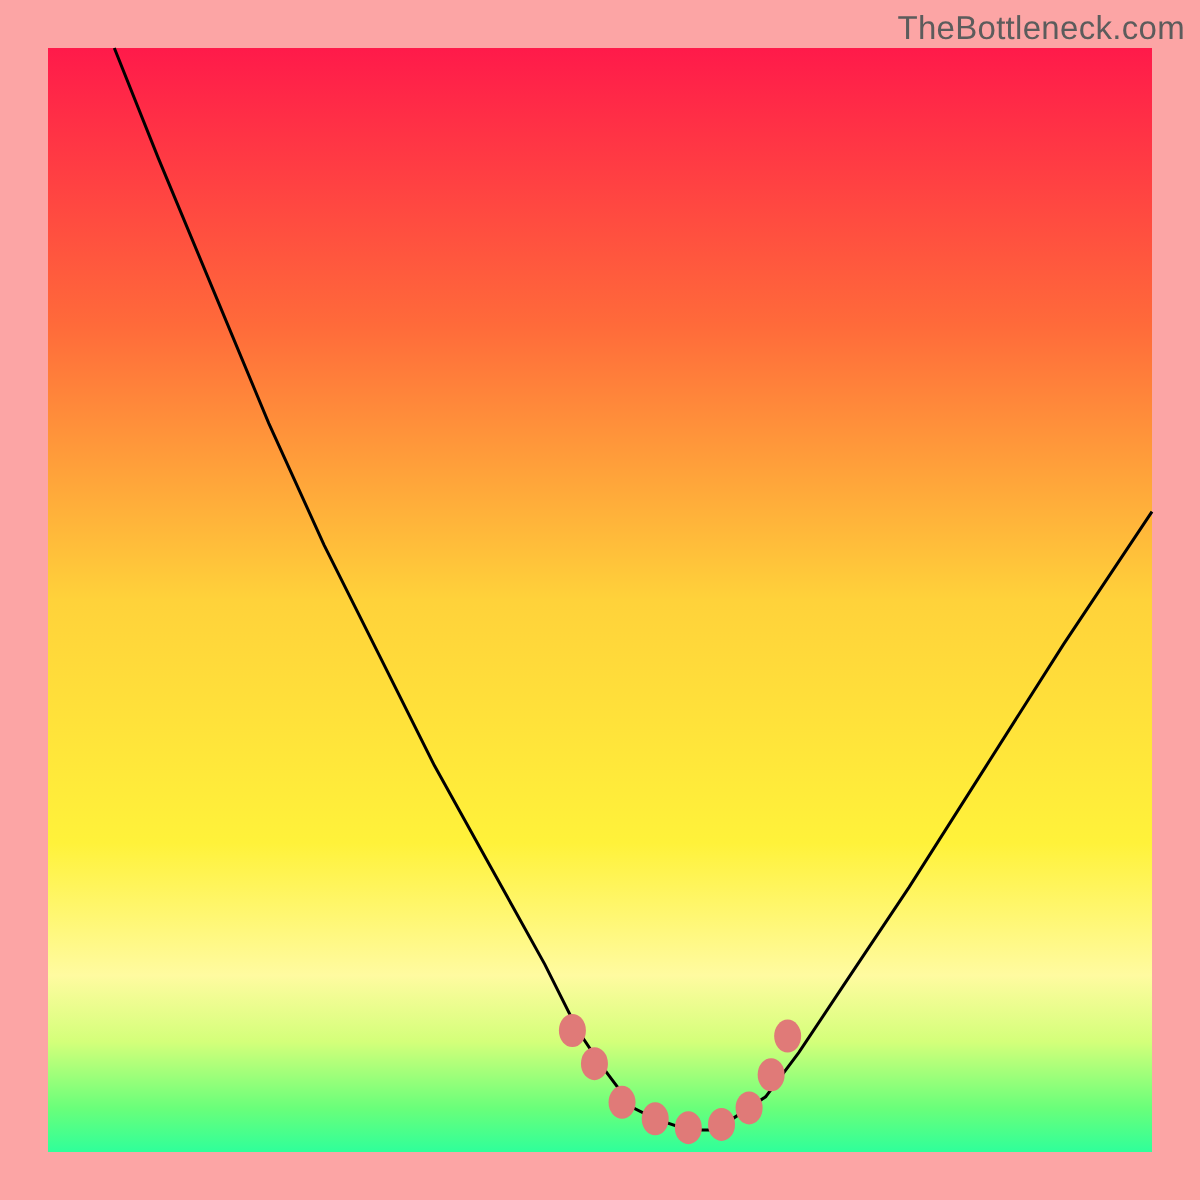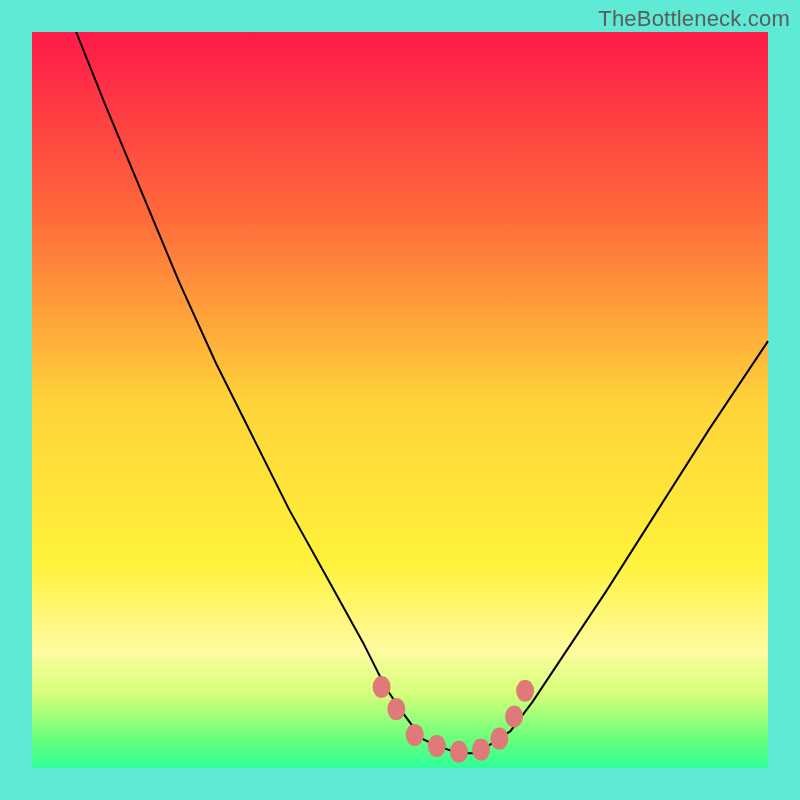--- a/index.html
+++ b/index.html
@@ -10,21 +10,21 @@
     overflow: hidden;
     background: #000;
     font-family: Arial, Helvetica, sans-serif;
   }
   .frame {
     position: absolute;
     top: 0;
     left: 0;
     width: 800px;
     height: 800px;
-    background: #5eead4;
+    background: #fca5a5;
   }
   .plot-area {
     position: absolute;
     top: 32px;
     left: 32px;
     width: 736px;
     height: 736px;
     
   }
   .watermark {

